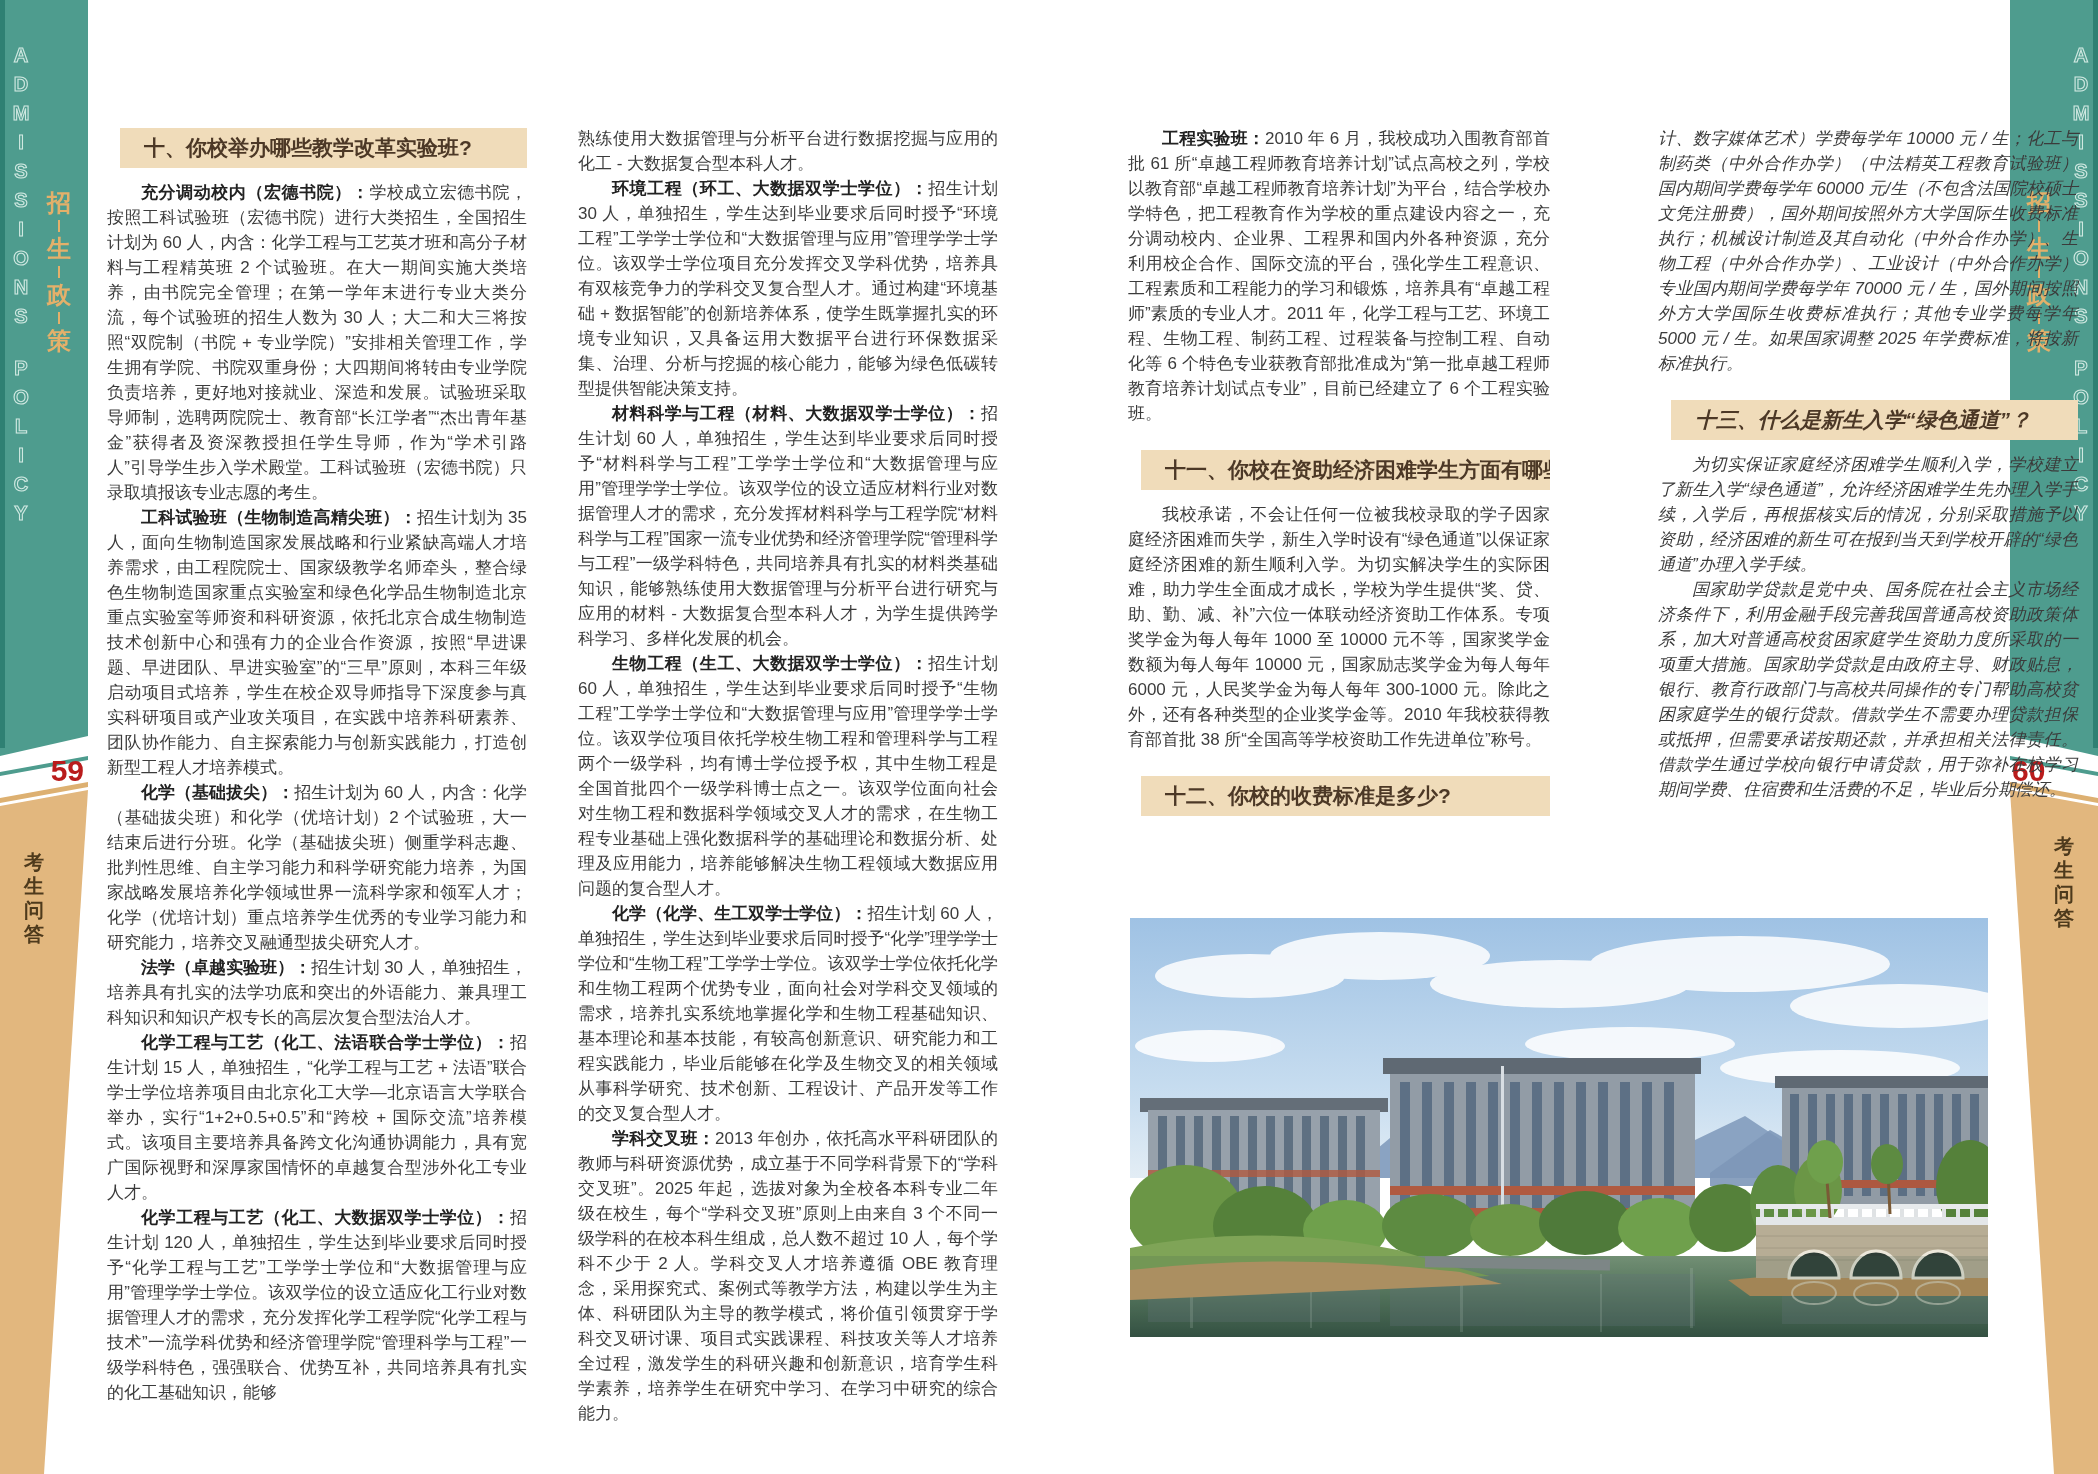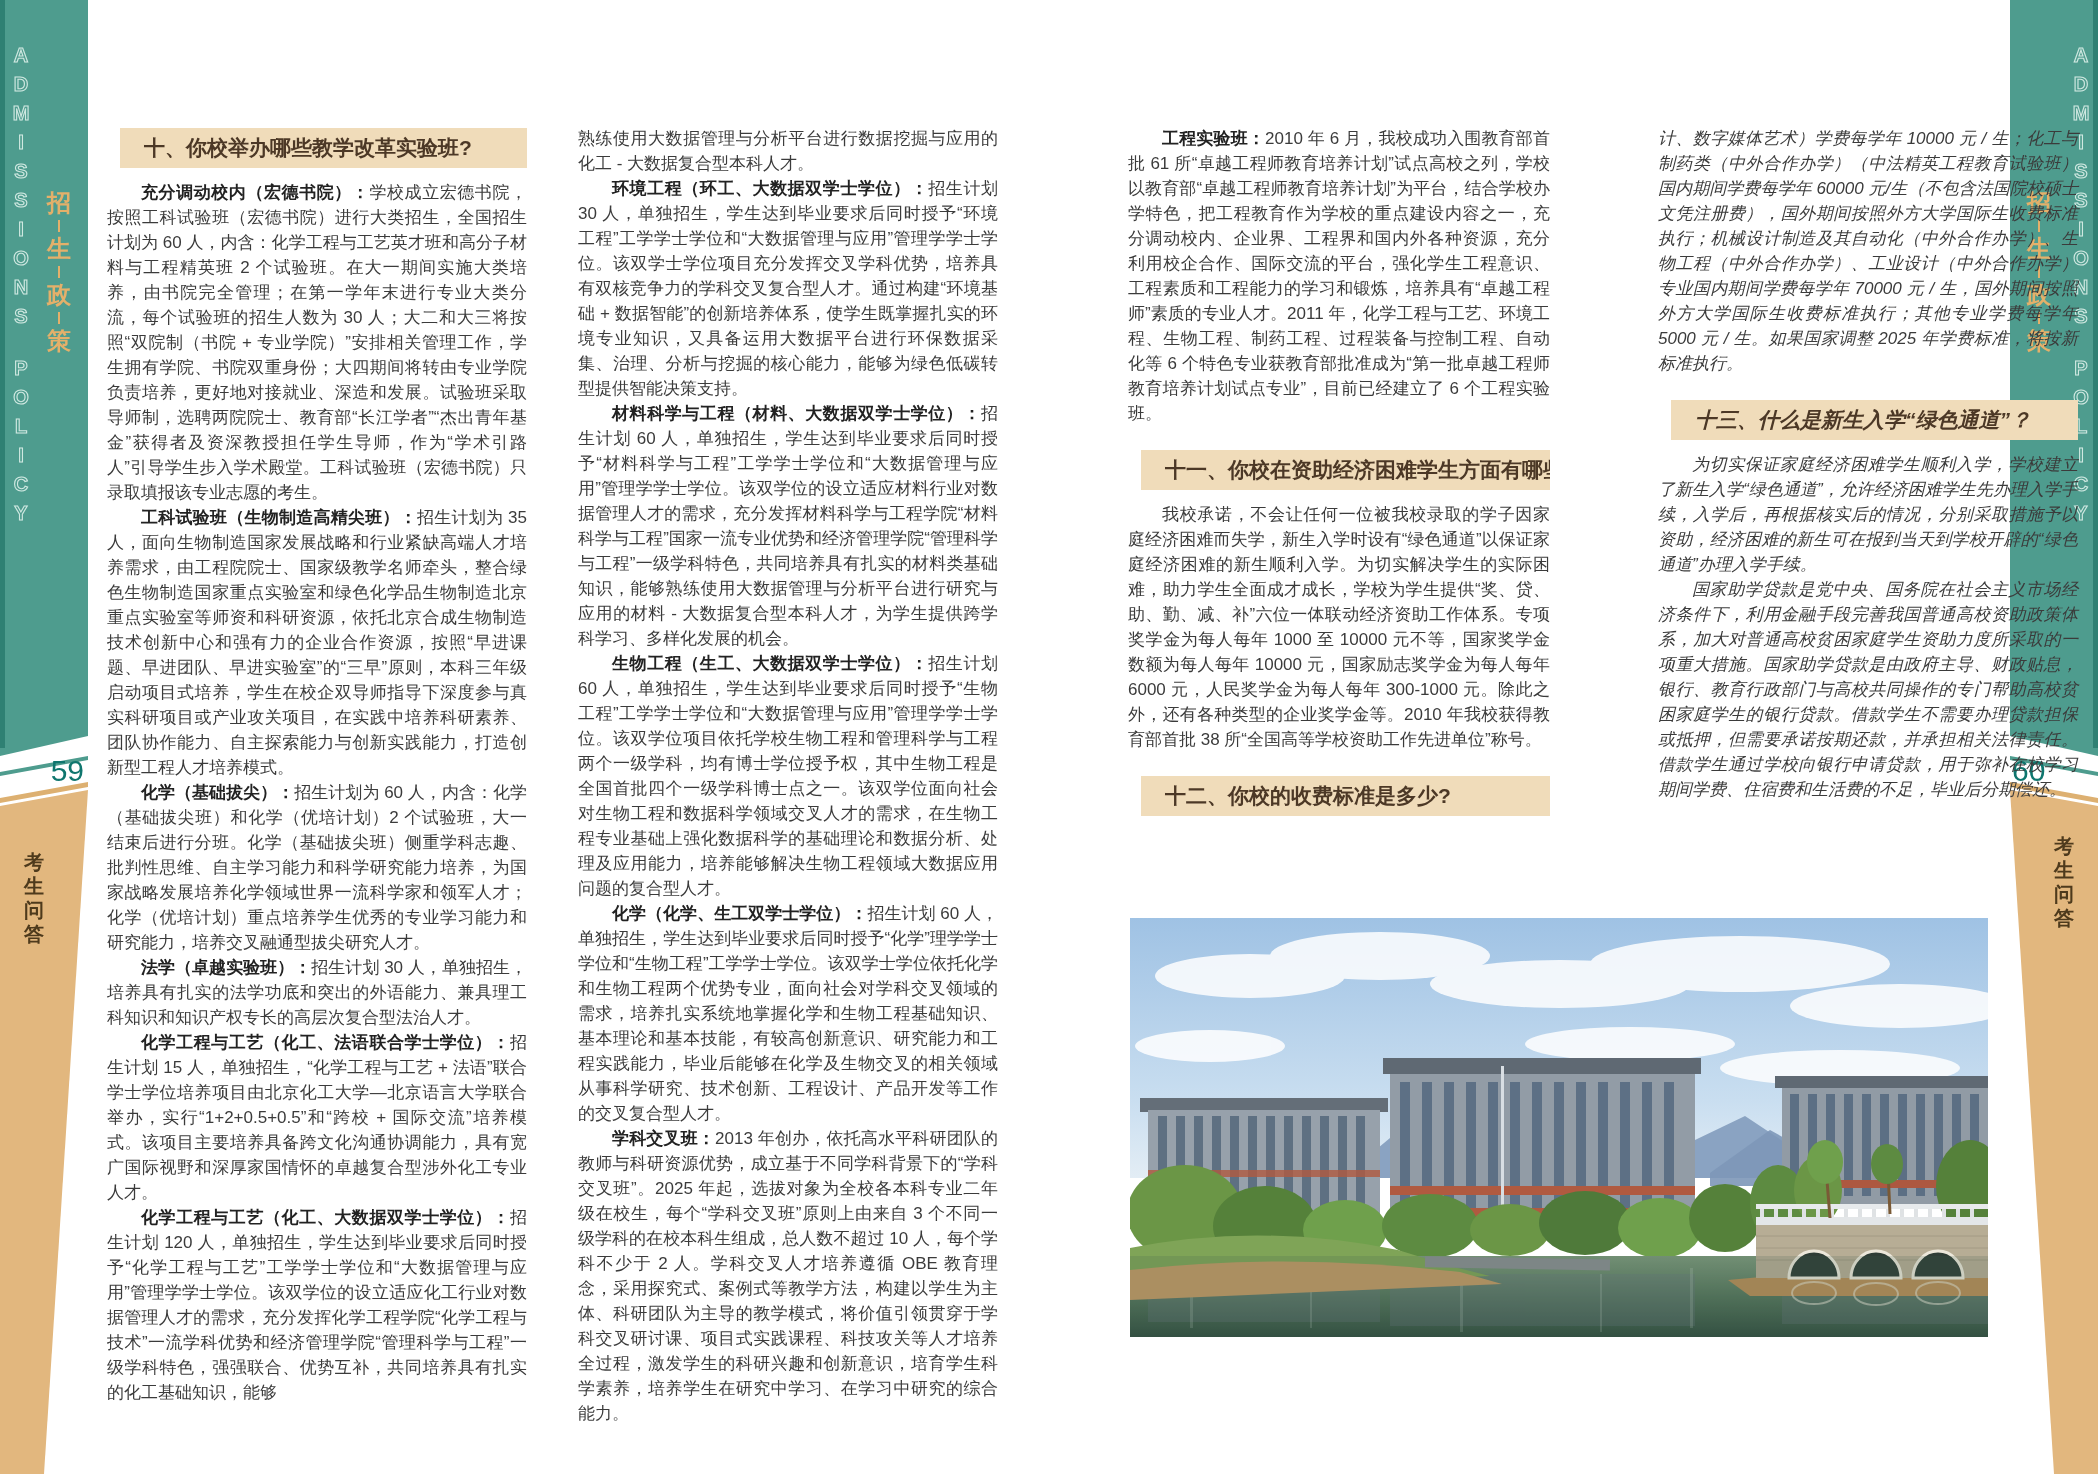--- a/index.html
+++ b/index.html
@@ -34,21 +34,21 @@
      color:transparent;-webkit-text-stroke:1.1px #CFE8E1;}
   @supports not (-webkit-text-stroke:1px #fff){ .en-col .vchar{color:rgba(223,242,237,.85);} }
   .cn-col{top:190px;width:34px;gap:4px;}
   .cn-col-left{left:42px;} .cn-col-right{left:2022px;}
   .cn-col .vchar{font-size:24px;line-height:26px;font-weight:600;color:#E4B06A;}
   .cn-col .vsep{width:2px;height:12px;background:#E4B06A;}
   .bottom-col{width:40px;gap:3px;}
   .bottom-col-left{left:14px;top:852px;} .bottom-col-right{left:2044px;top:836px;}
   .bottom-col .vchar{font-size:20px;line-height:21px;font-weight:600;color:#4E3A1C;}
 
-  .pagenum{position:absolute;font-size:30px;font-weight:400;color:#0f766e;width:80px;}
+  .pagenum{position:absolute;font-size:30px;font-weight:700;color:#b91c1c;width:80px;}
   .pagenum-left{left:4px;top:754px;text-align:right;}
   .pagenum-right{left:2012px;top:754px;text-align:left;}
 
   
   .col{position:absolute;top:126px;}
   .col-a{left:107px;width:420px;}
   .col-b{left:578px;width:420px;}
   .col-c{left:1128px;width:422px;}
   .col-d{left:1658px;width:420px;font-style:italic;}
   .hbar{background:#F0DCBA;color:#4C3826;font-weight:700;font-size:21px;

